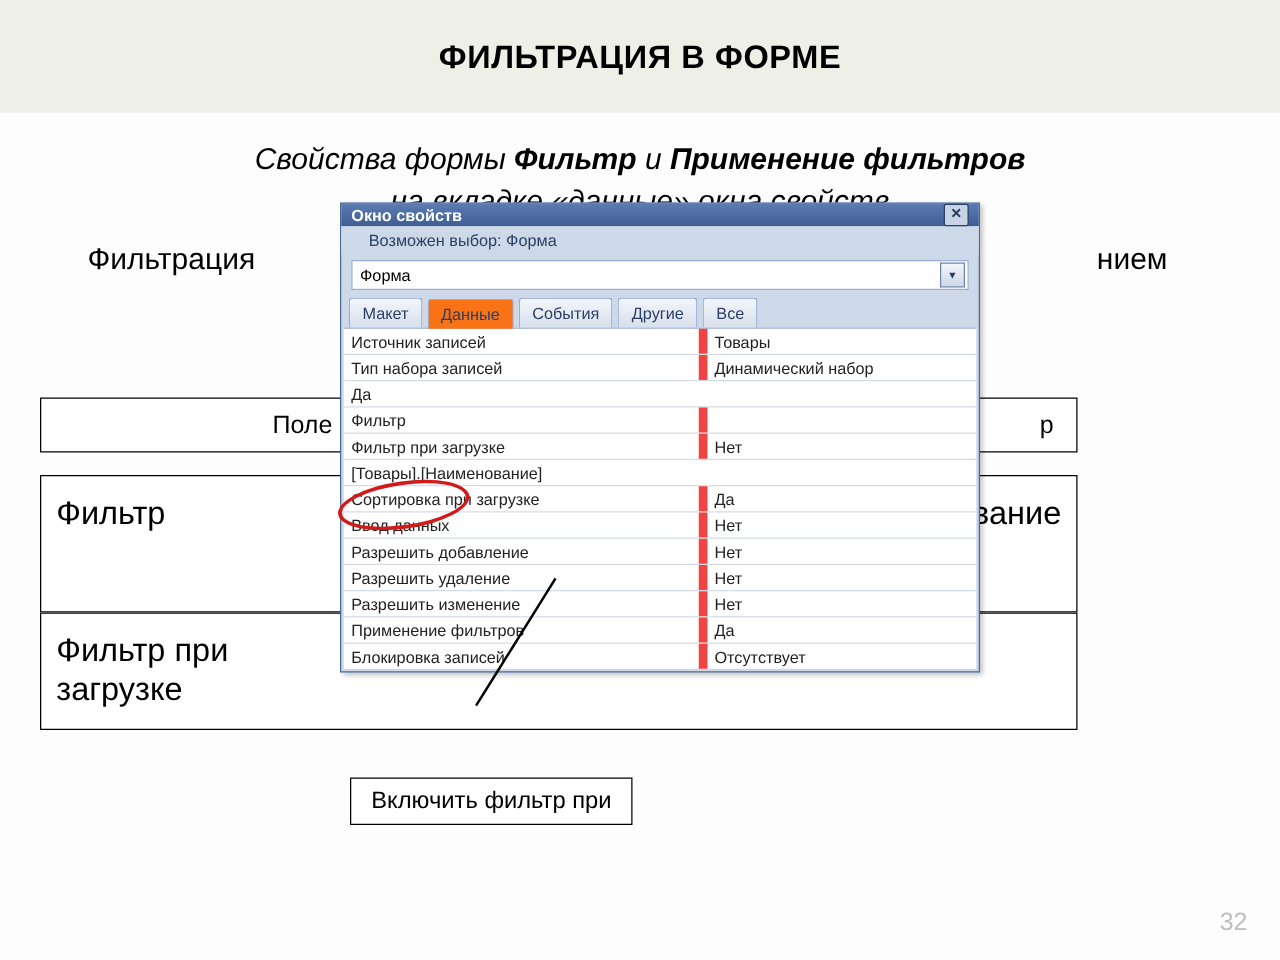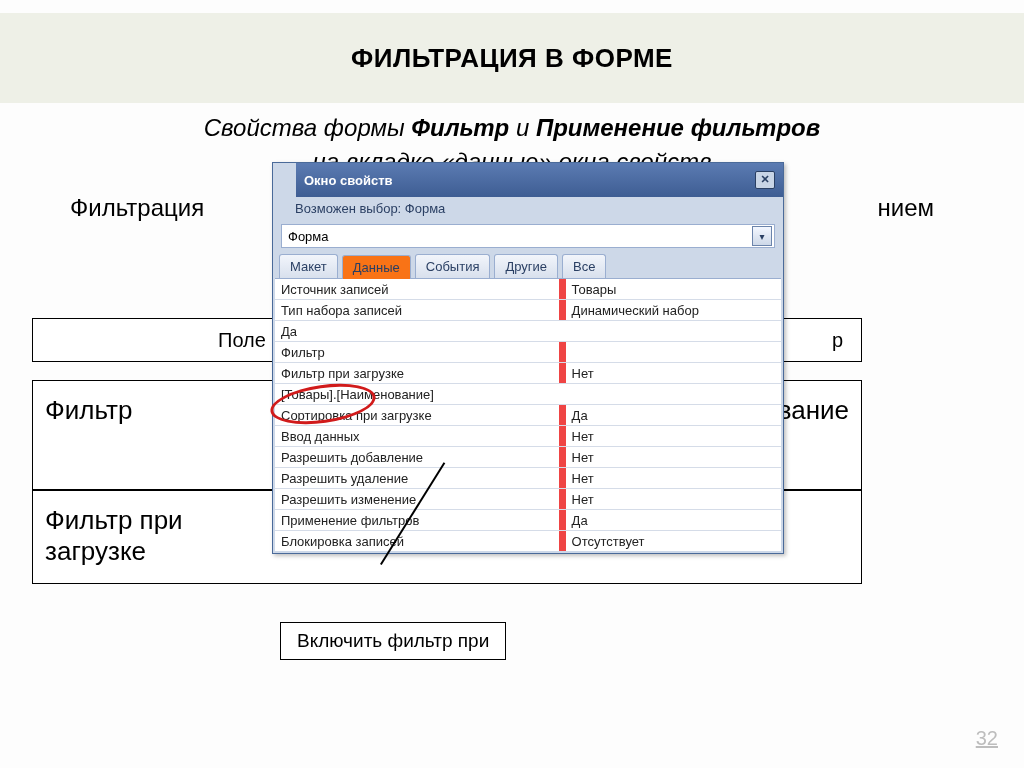--- a/index.html
+++ b/index.html
@@ -7,21 +7,21 @@
     padding: 0;
     width: 1024px;
     height: 768px;
     background: #fdfdfd;
     font-family: Arial, Helvetica, sans-serif;
     overflow: hidden;
     position: relative;
   }
   .title-bar {
     position: absolute;
-    top: 13px; left: 0;
+    top: 0; left: 0;
     width: 100%;
     height: 90px;
     background: #eef0e7;
     display: flex;
     align-items: center;
     justify-content: center;
   }
   .title-bar h1 {
     font-size: 26px;
     font-weight: bold;
@@ -75,29 +75,28 @@
     left: 272px;
     top: 162px;
     width: 510px;
     background: #cdd8e8;
     border: 1px solid #4a6a99;
     box-shadow: 2px 2px 4px rgba(0, 0, 0, 0.25);
     font-family: Tahoma, Arial, sans-serif;
     font-size: 13px;
   }
   .pw-titlebar {
-    height: 34px;
+    height: 18px;
     background: linear-gradient(#5b7bb2, #3e5d93);
     color: #fff;
     font-weight: bold;
     padding: 0 8px;
     display: flex;
     align-items: center;
     justify-content: space-between;
-    margin-left: 23px;
   }
   .pw-close {
     width: 18px; height: 16px;
     background: #c8d4e6;
     border: 1px solid #2a3f63;
     color: #2a3f63;
     font-size: 11px;
     line-height: 14px;
     text-align: center;
     font-weight: bold;
@@ -198,21 +197,20 @@
     background: #000;
     transform-origin: 0 0;
     height: 1.5px;
   }
   .page-num {
     position: absolute;
     right: 26px;
     bottom: 18px;
     color: #bdbdbd;
     font-size: 20px;
-    text-decoration: underline;
   }
 </style>
 </head>
 <body>
 
 <div class="title-bar">
   <h1>ФИЛЬТРАЦИЯ В ФОРМЕ</h1>
 </div>
 
 <div class="body-text line1">

